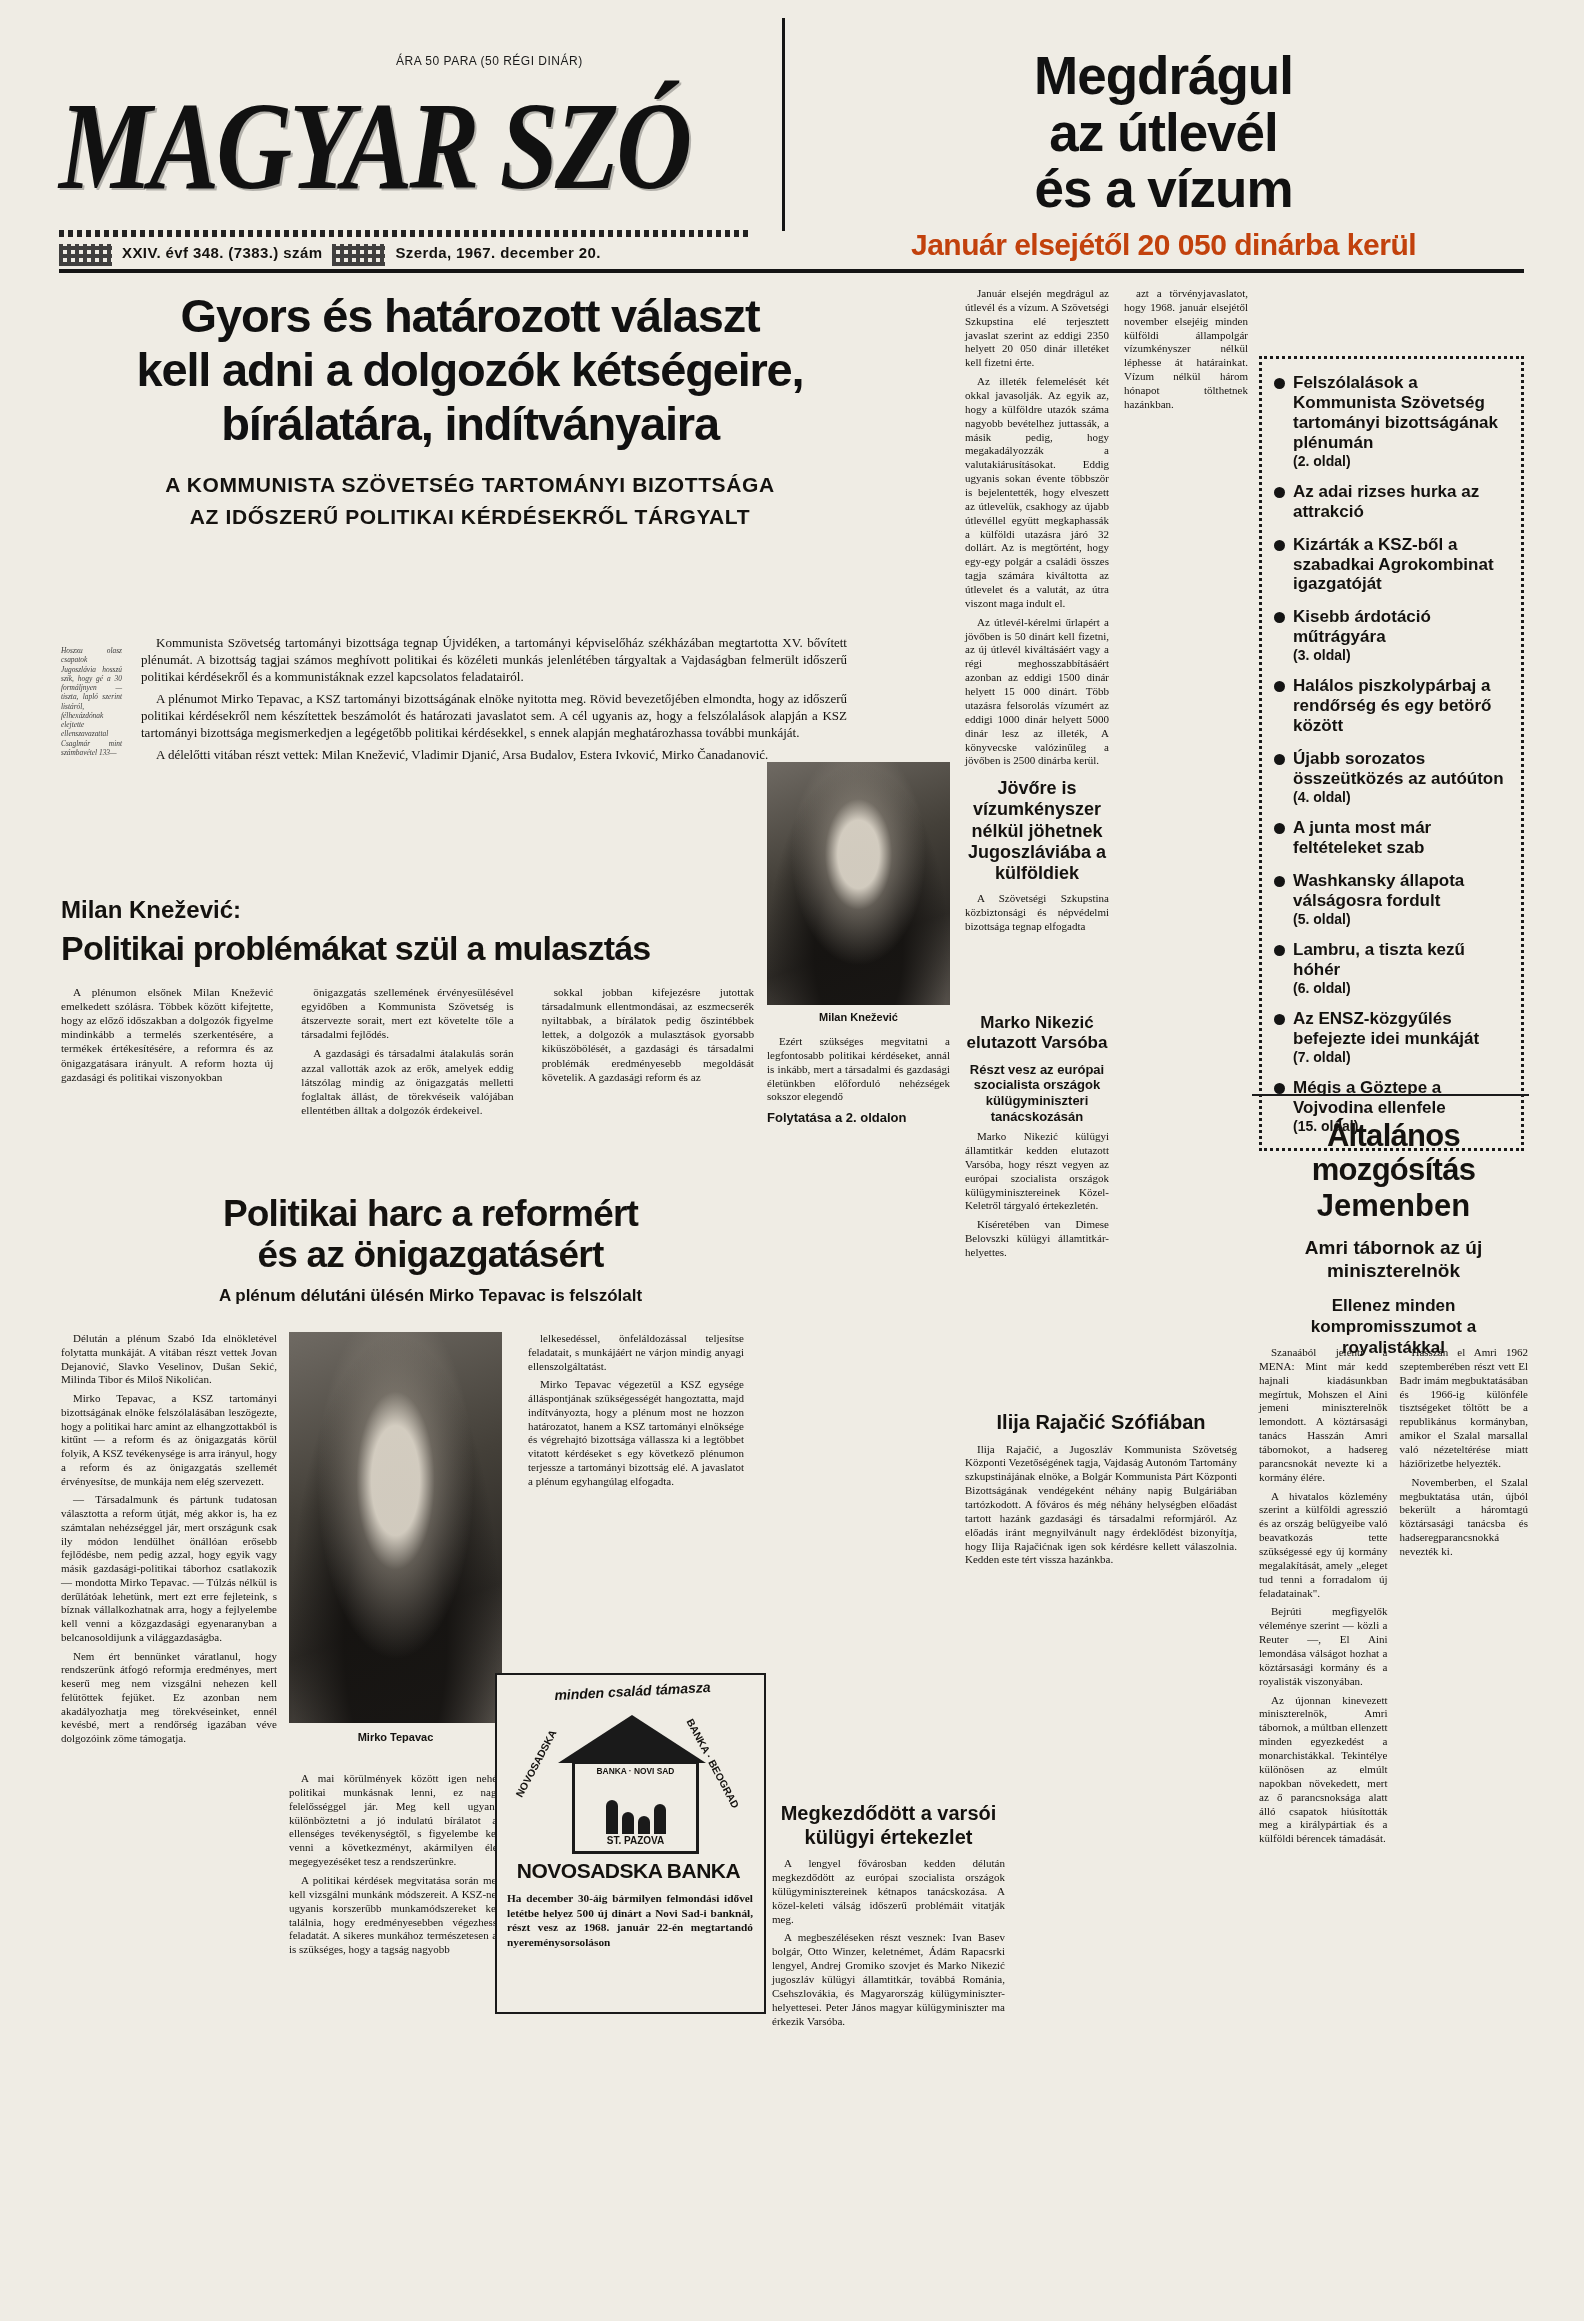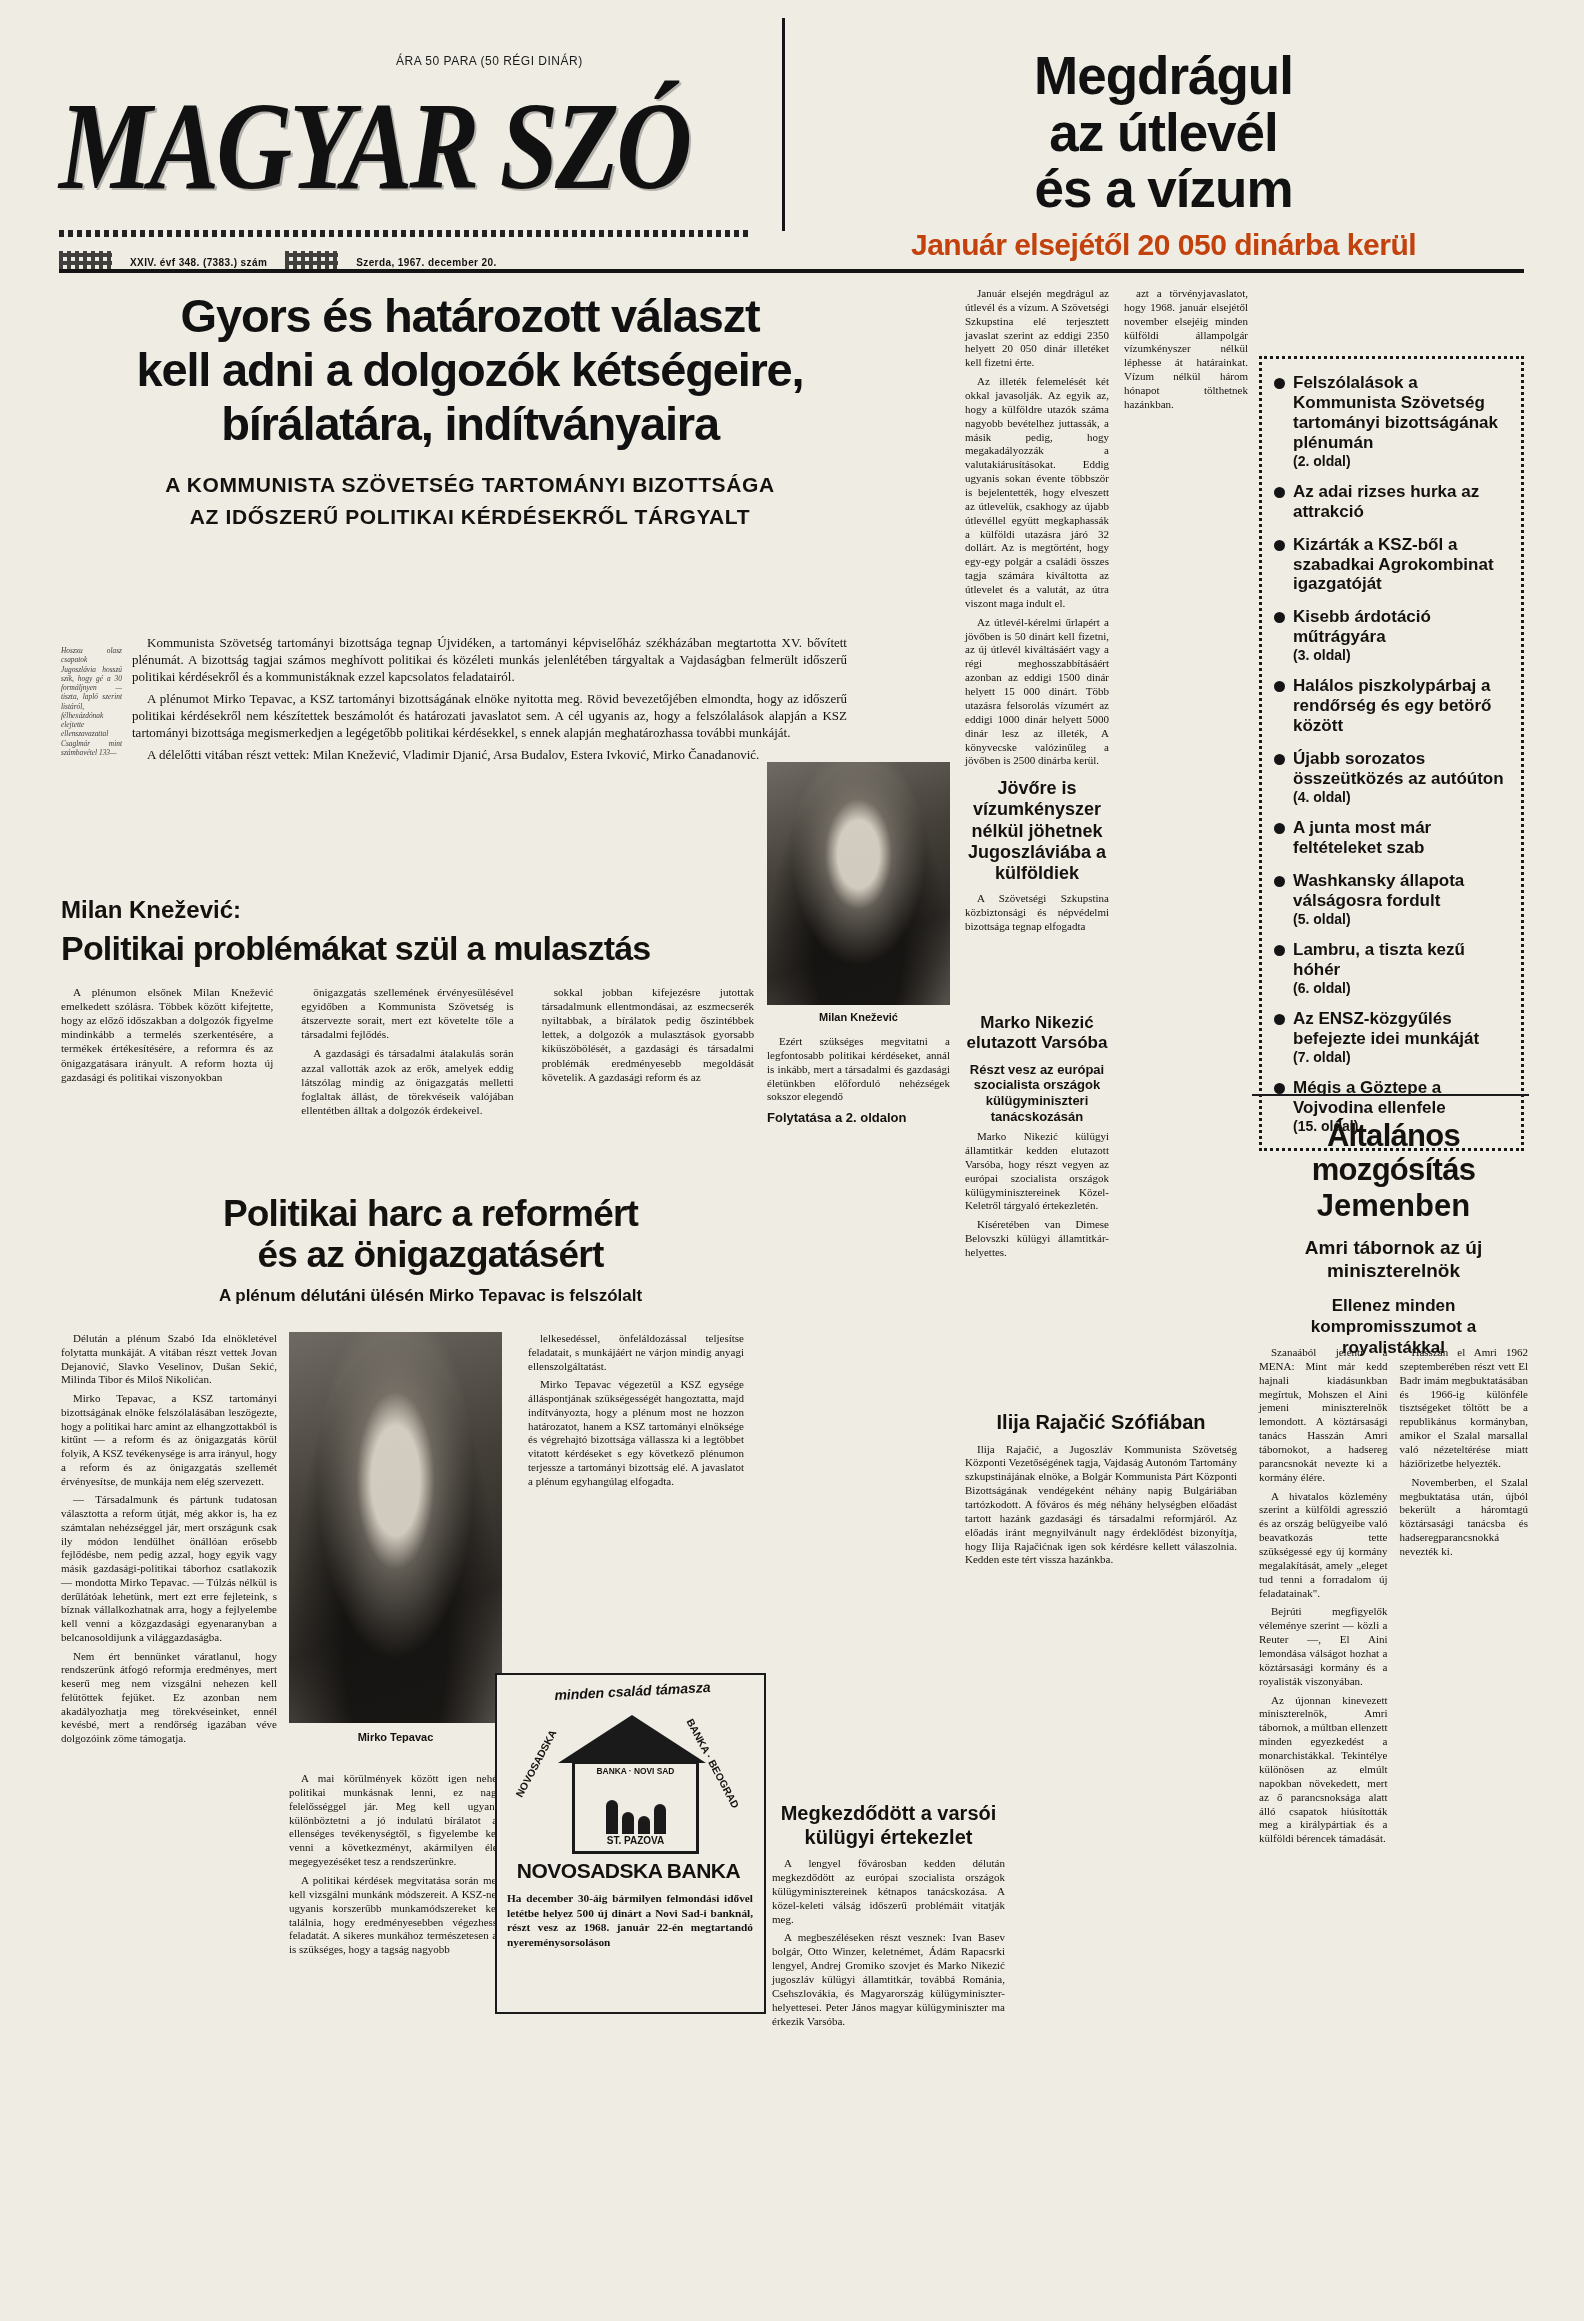--- a/index.html
+++ b/index.html
@@ -41,23 +41,23 @@
     transform-origin:left center;
     text-shadow:2px 2px 0 rgba(0,0,0,.25);
     white-space:nowrap;
   }
   .rule-ornament{
     position:absolute; left:0px; top:176px; width:693px; height:7px;
     background:repeating-linear-gradient(90deg,#222 0 5px,transparent 5px 9px);
   }
   .issue-bar{
     position:absolute; left:0px; top:190px; width:693px; height:36px;
-    display:flex; align-items:center; gap:18px;
-    font-family:"Liberation Sans", sans-serif;
-    font-size:10px; font-weight:bold; letter-spacing:0.4px;
+    display:flex; align-items:flex-start; gap:10px;
+    font-family:"Liberation Sans", sans-serif;
+    font-size:15px; font-weight:bold; letter-spacing:0.4px;
   }
   .issue-bar .deco{
     flex:0 0 auto; width:53px; height:22px;
     background:repeating-linear-gradient(90deg,#222 0 4px,transparent 4px 8px),
                repeating-linear-gradient(0deg,#222 0 4px,transparent 4px 8px);
     background-blend-mode:normal;
     opacity:.85;
   }
   .issue-bar .mid-deco{
     flex:0 0 auto; width:53px; height:22px;
@@ -123,21 +123,21 @@
     font-size:7.4px; line-height:1.25; color:#3a3a3a; text-align:justify;font-style:italic;
   }
   
   .art1{
     position:absolute; left:129px; top:495px; width:718px;
     column-count:1;
   }
   .art1 .body{
     font-size:13px; line-height:1.31; text-align:justify;
   }
-  .art1 .body p{margin:0 0 5px 3px; text-indent:15px;}
+  .art1 .body p{margin:0 0 5px 12px; text-indent:15px;}
   
   .mk-name{
     position:absolute; left:61px; top:896px; width:416px;
     font-family:"Liberation Sans", sans-serif;
     font-weight:bold;
     font-size:24px;
   }
   .mk-head{
     position:absolute; left:61px; top:929px; width:693px;
     font-family:"Liberation Sans", sans-serif;

